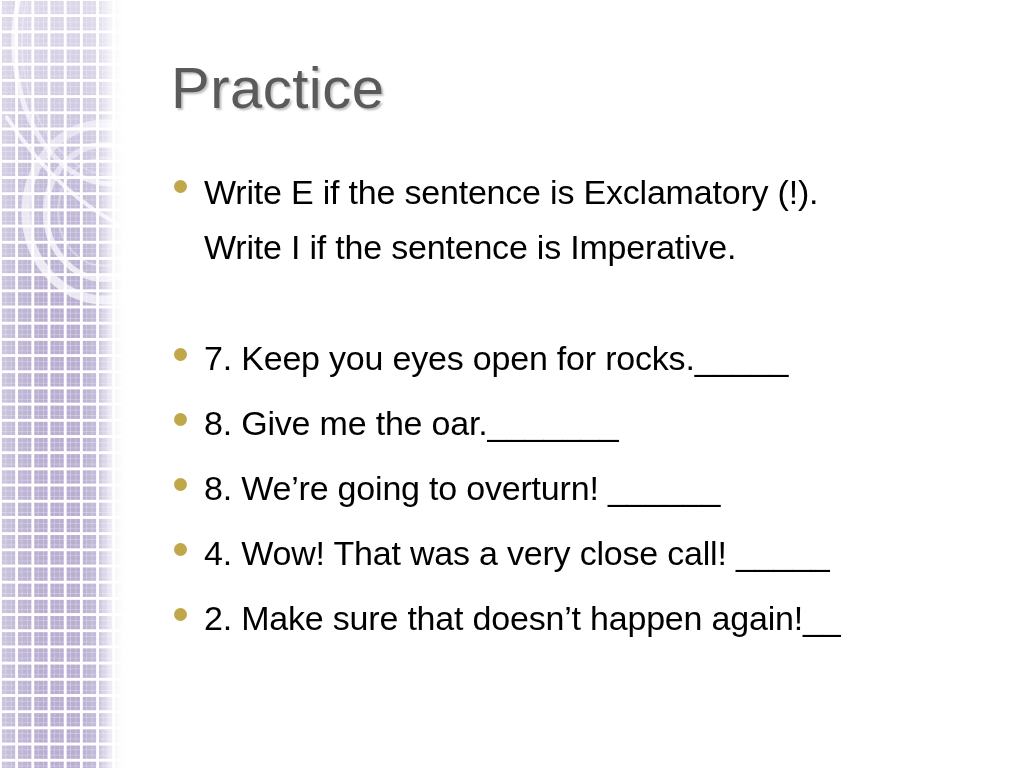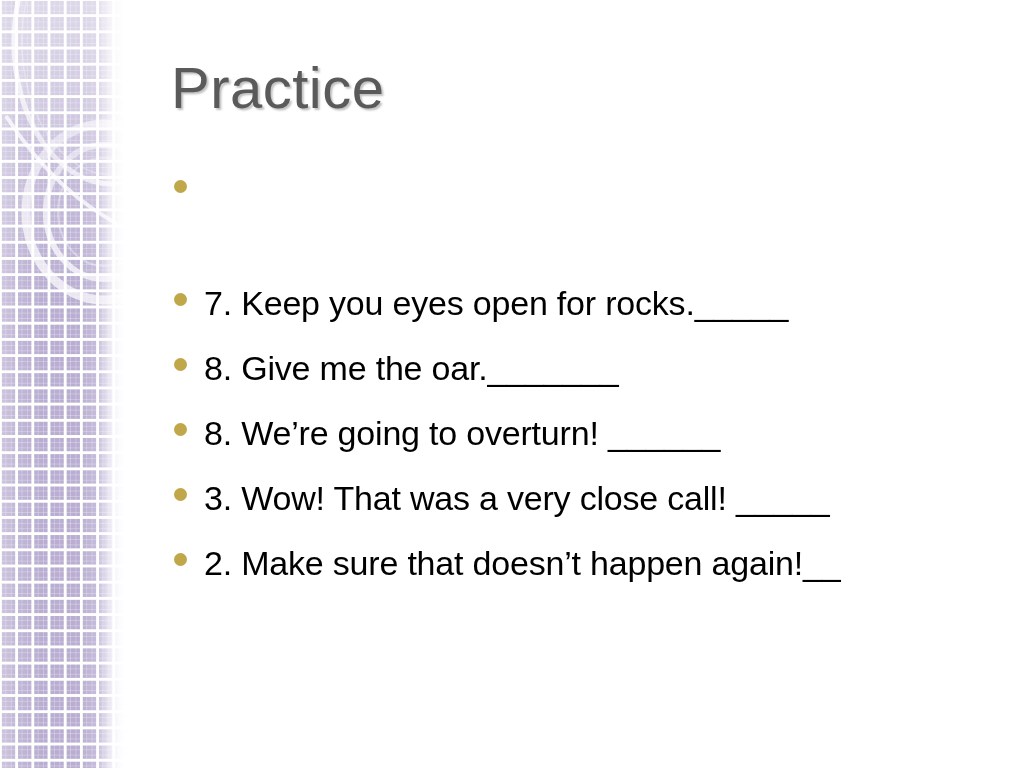--- a/index.html
+++ b/index.html
@@ -210,21 +210,22 @@
 
   <div class="content">
 
     <div class="slide-title">Practice</div>
 
     <div class="body-list">
 
       <div class="bullet-row intro">
         <span class="bullet-dot"></span>
         <span class="bullet-text">
-          <br>
+          <span>Write E if the sentence is Exclamatory (!).</span><br>
+          <span>Write I if the sentence is Imperative.</span>
         </span>
       </div>
 
       <div class="spacer-row"></div>
 
       <div class="bullet-row item-row">
         <span class="bullet-dot"></span>
         <span class="bullet-text"><span>7. Keep you eyes open for rocks.</span><span class="blank">_____</span></span>
       </div>
 
@@ -233,21 +234,21 @@
         <span class="bullet-text"><span>8. Give me the oar.</span><span class="blank">_______</span></span>
       </div>
 
       <div class="bullet-row item-row">
         <span class="bullet-dot"></span>
         <span class="bullet-text"><span>8. We’re going to overturn! </span><span class="blank">______</span></span>
       </div>
 
       <div class="bullet-row item-row">
         <span class="bullet-dot"></span>
-        <span class="bullet-text"><span>3. Wow! That was a very close call! </span><span class="blank">_____</span></span>
+        <span class="bullet-text"><span>4. Wow! That was a very close call! </span><span class="blank">_____</span></span>
       </div>
 
       <div class="bullet-row item-row">
         <span class="bullet-dot"></span>
         <span class="bullet-text"><span>2. Make sure that doesn’t happen again!</span><span class="blank">__</span></span>
       </div>
 
     </div>
   </div>
 </div>

